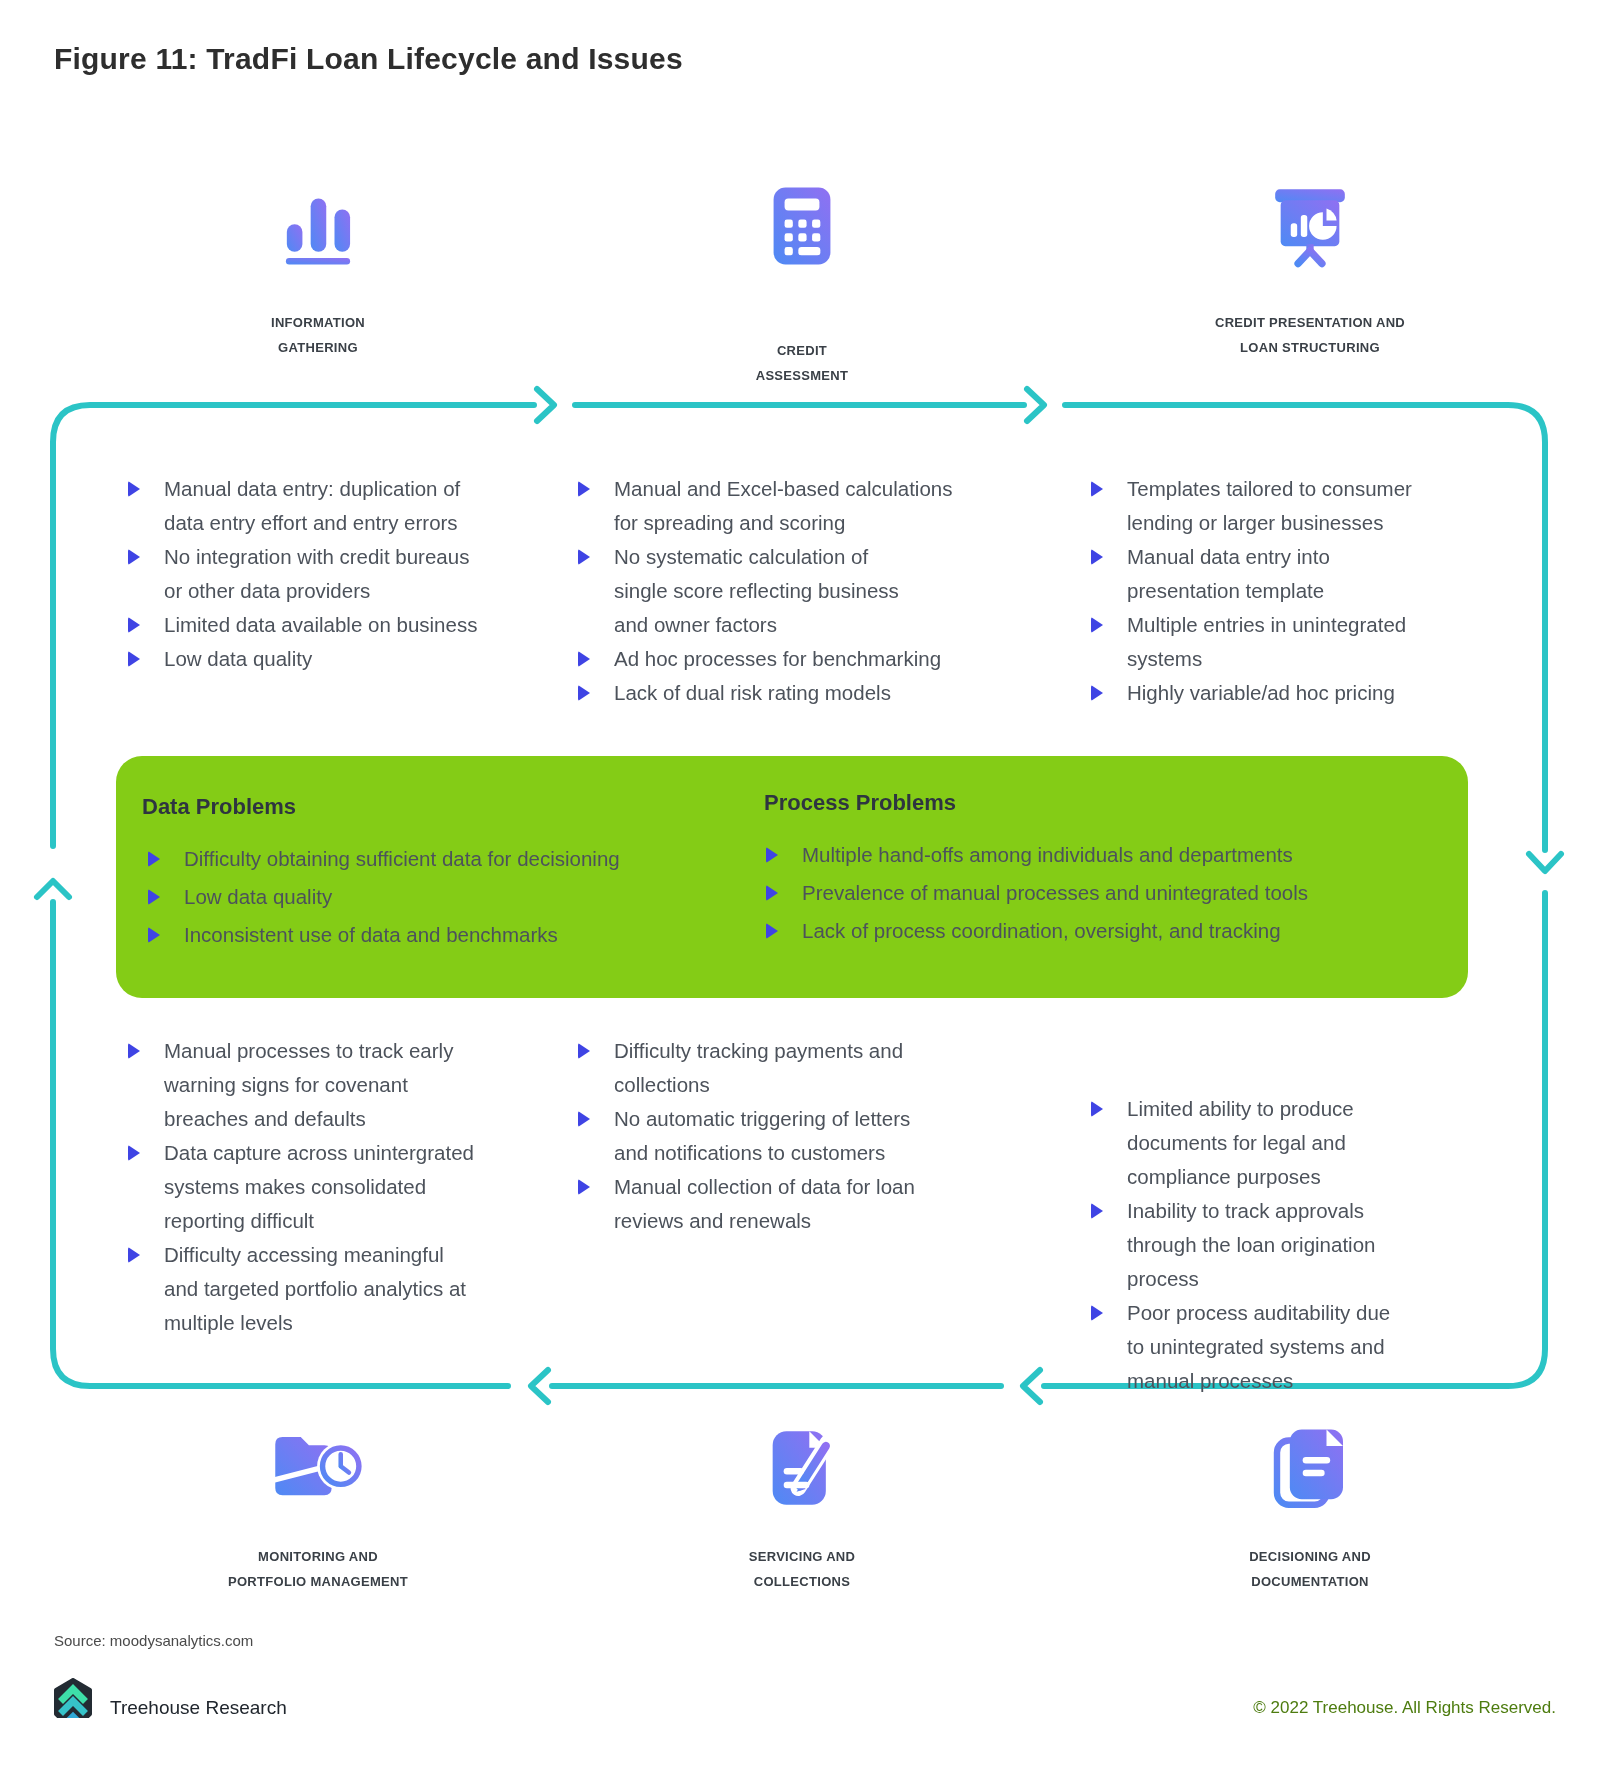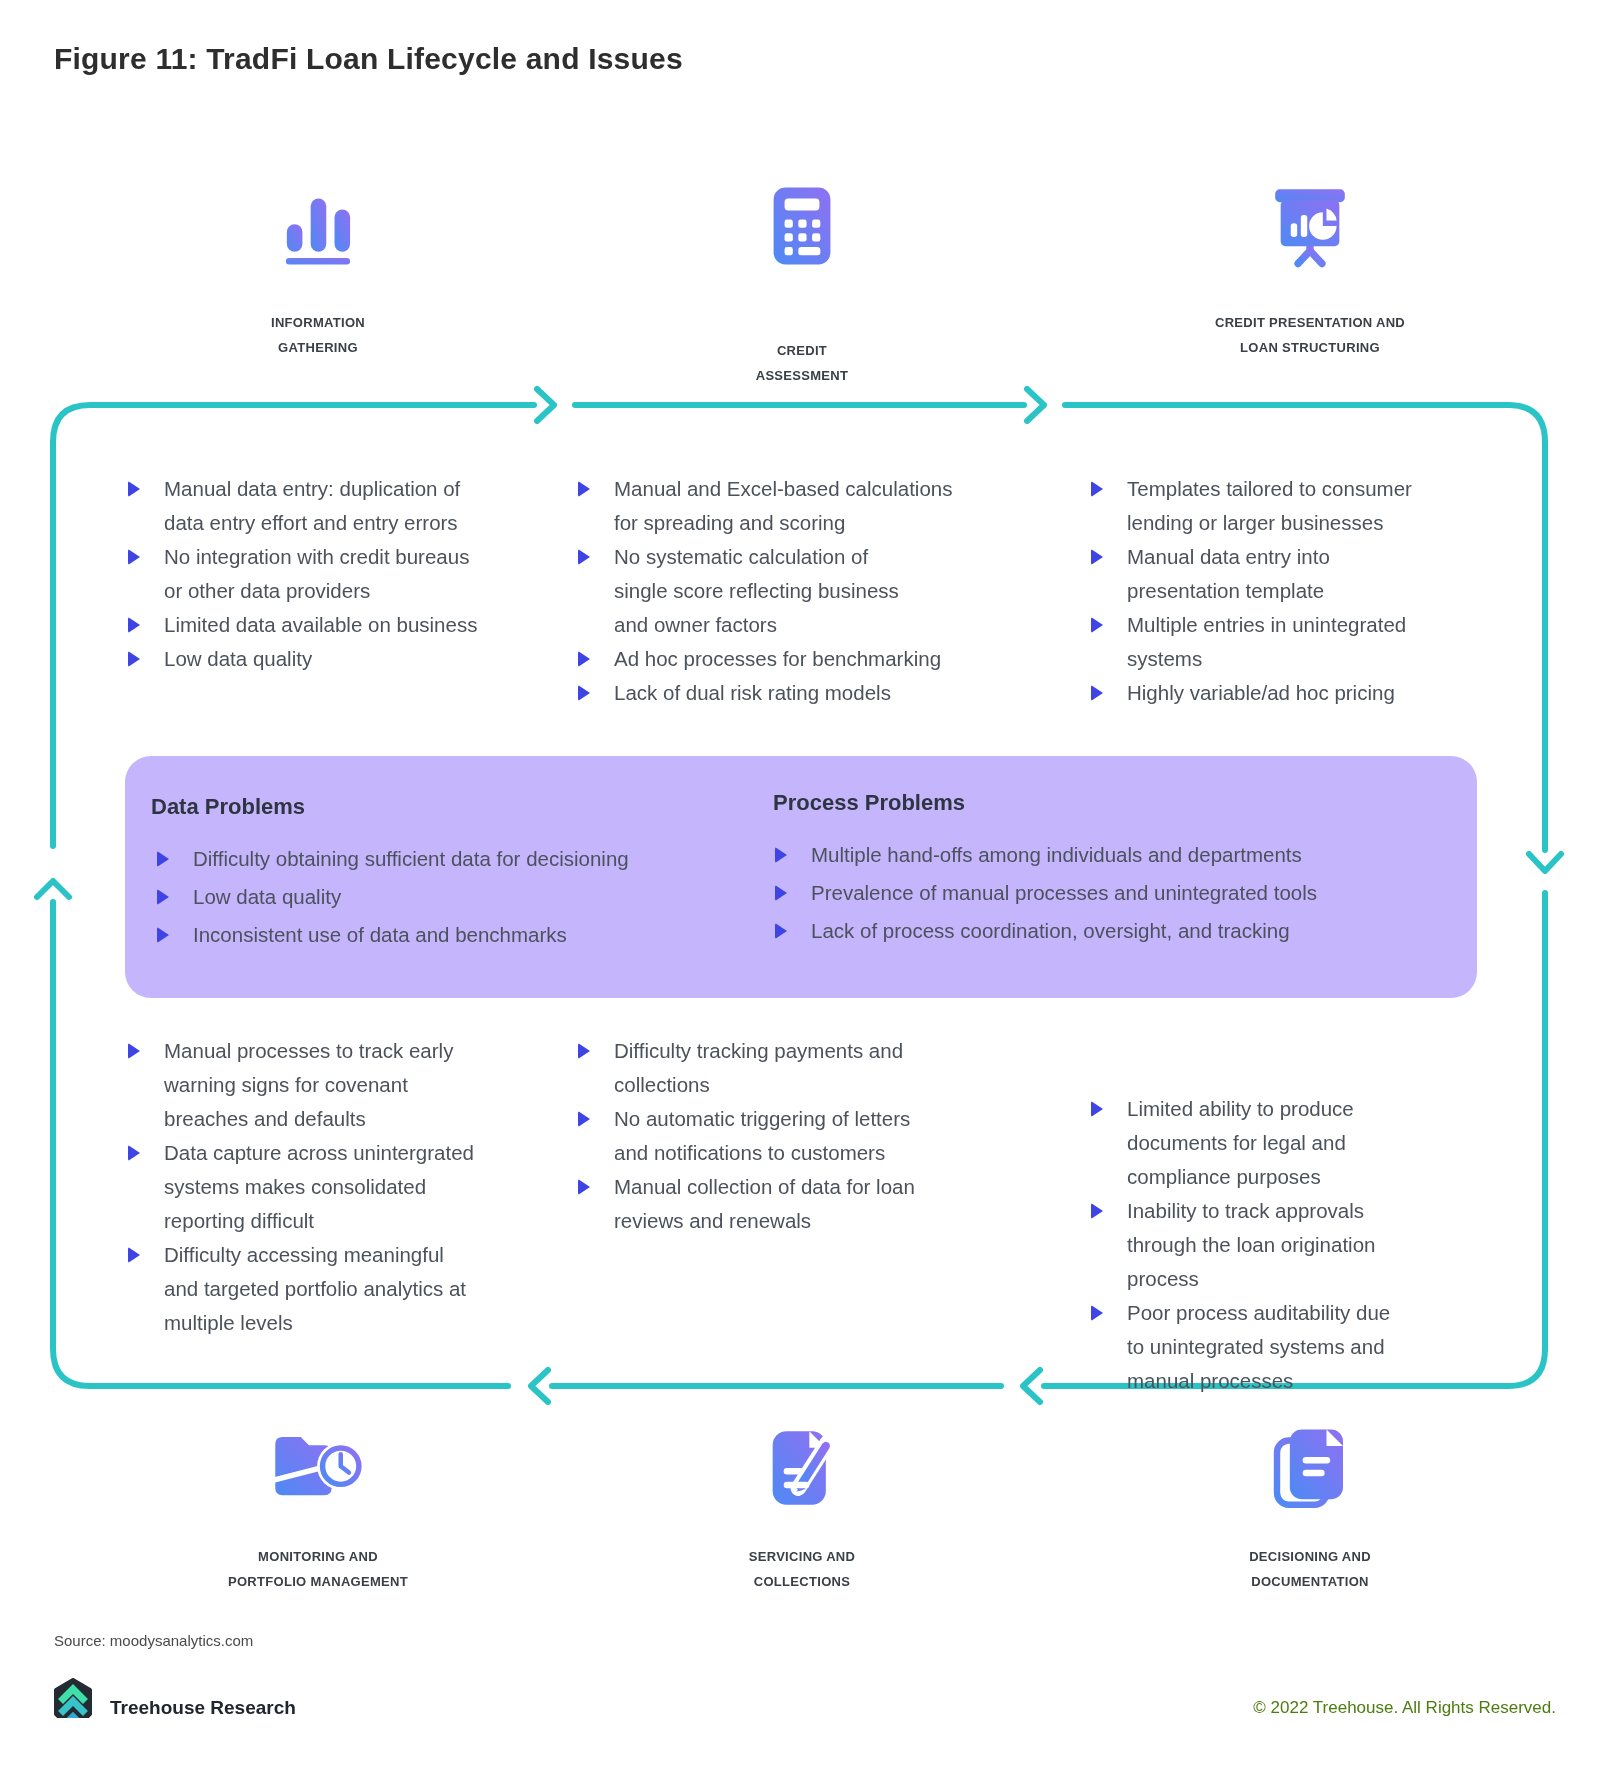--- a/index.html
+++ b/index.html
@@ -18,36 +18,36 @@
   .stage .stage-label { margin-top:40px; font-size:13px; font-weight:700; color:#3A4047; text-align:center; line-height:25px; white-space:pre-line; letter-spacing:.3px; }
   .stage.s-bottom .stage-label { margin-top:32px; }
 
   
   .blist { position:absolute; list-style:none; }
   .blist li { display:flex; align-items:flex-start; margin:0; }
   .blist .li-text { font-size:20.5px; line-height:34px; color:#4C525B; white-space:pre-line; }
   .tri { flex:0 0 auto; width:0; height:0; border-left:12px solid #3F44E4; border-top:8px solid transparent; border-bottom:8px solid transparent; margin:9px 24px 0 0; border-radius:2px; }
 
   
-  .problems-box { position:absolute; left:125px; top:756px; width:1352px; height:242px; background:#c4b5fd; border-radius:26px; }
+  .problems-box { position:absolute; left:116px; top:756px; width:1352px; height:242px; background:#84cc16; border-radius:26px; }
   .pb-heading { position:absolute; font-size:22px; font-weight:700; color:#2E3540; }
   .pb-heading.data { left:26px; top:38px; }
   .pb-heading.process { left:648px; top:34px; }
   .pb-list { position:absolute; list-style:none; }
   .pb-list.data { left:32px; top:84px; }
   .pb-list.process { left:650px; top:80px; }
   .pb-list li { display:flex; align-items:flex-start; }
   .pb-list .li-text { font-size:20.5px; line-height:38px; color:#4C525B; white-space:nowrap; }
   .pb-list .tri { margin-top:11px; }
 
   .source-note { position:absolute; left:54px; top:1632px; font-size:15px; color:#4A4A4A; }
 
   
   .footer-brand { position:absolute; left:52px; top:1678px; display:flex; align-items:center; }
-  .brand-name { margin-left:16px; font-size:19px; font-weight:700; color:#20262D; }
+  .brand-name { margin-left:16px; font-size:19px; font-weight:400; color:#20262D; }
   .footer-copyright { position:absolute; right:44px; top:1698px; font-size:17px; color:#4d7c0f; }
 </style>
 </head>
 <body>
 
 <div class="canvas">
 
   
   <svg width="0" height="0" aria-hidden="true">
     <defs>

